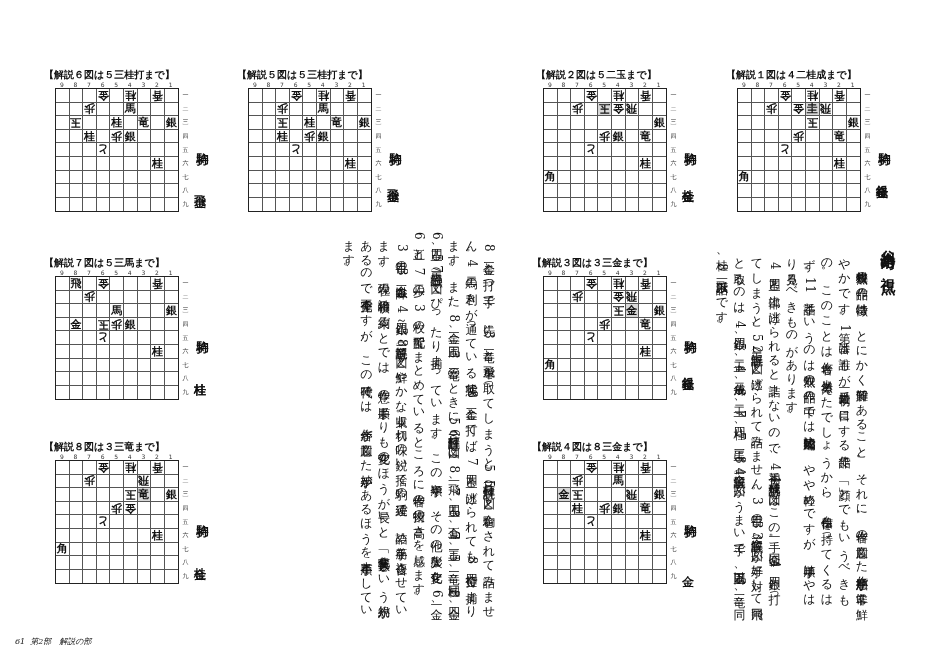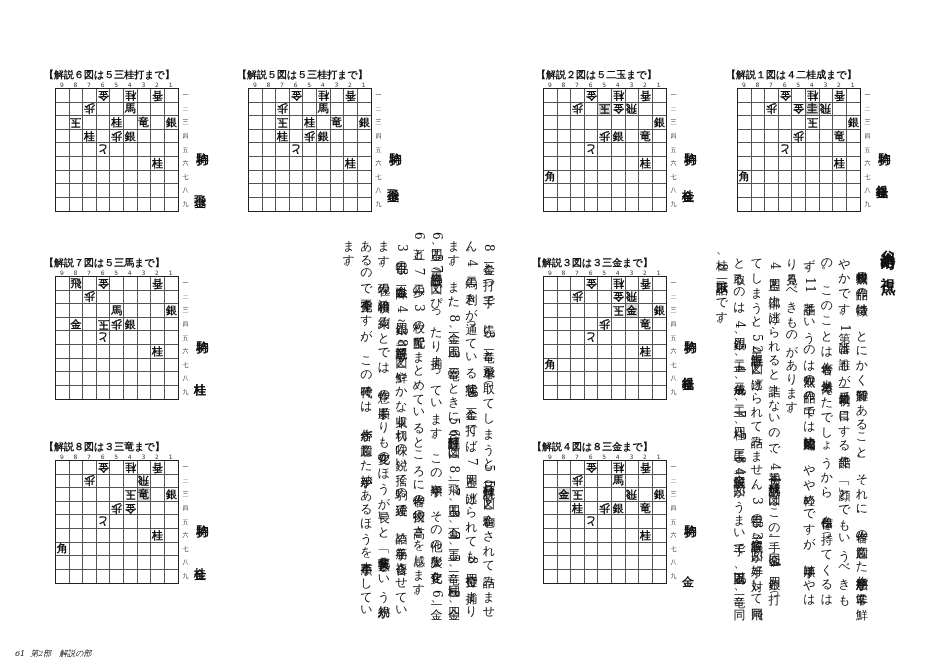--- a/index.html
+++ b/index.html
@@ -1132,19 +1132,19 @@
   <p>3手目の3三金以降も、4四銀～3三竜（解説8図）と鮮やかな収束。切れ味の鋭い捨て駒の連続で、詰め手筋を複合させています。現在の詰将棋の約束ごとでは、作意の手順よりも変化のほうが長いと、「変化長手数」という規約があるので不完全作ですが、この時代では、作者が意図した妙手があるほうを本手順としています。</p>
 </div>
 
 <div class="heading" style="left:878px;top:238px;">谷川浩司の視点</div>
 
 <div class="textcol" style="left:710px;top:250px;width:160px;height:350px;">
   <p>将棋無双の作品の特徴は、とにかく難解であること。それに、作者の意図した作意手順が非常に鮮やかです。第1番は誰もが一番最初に目にする作品で、「顔」とでもいうべきもの。このことは作者も当然考えたでしょうから、自信作を持ってくるはず。11手詰というのは無双の作品の中では比較的短編で、やや軽めですが、手順はやはり見るべきものがあります。</p>
   <p>4四玉と上部に逃げられると詰まないので、初手4二桂成（解説1図）はこの一手。同金に4四銀と打ってしまうと、5二玉（解説2図）と逃げられて詰みません。3手目の3三金（解説3図）が好手。対して同飛と取るのは、4四銀、5二玉、4二角成、6二玉、7四桂、7三玉に8三金（解説4図）がうまい手で、以下同玉、3三竜、同桂、8一飛以下詰みです。</p>
 </div>
 
-<div class="footer" style="left:15px;top:636px;margin-top:12px;">
+<div class="footer" style="left:15px;top:636px;">
   <span>61</span>
   &nbsp;<span>第2部　解説の部</span>
 </div>
 <div class="footer" style="left:903px;top:656px;margin-top:13px;">
   <span>60</span>
 </div>
 
 </body></html>

